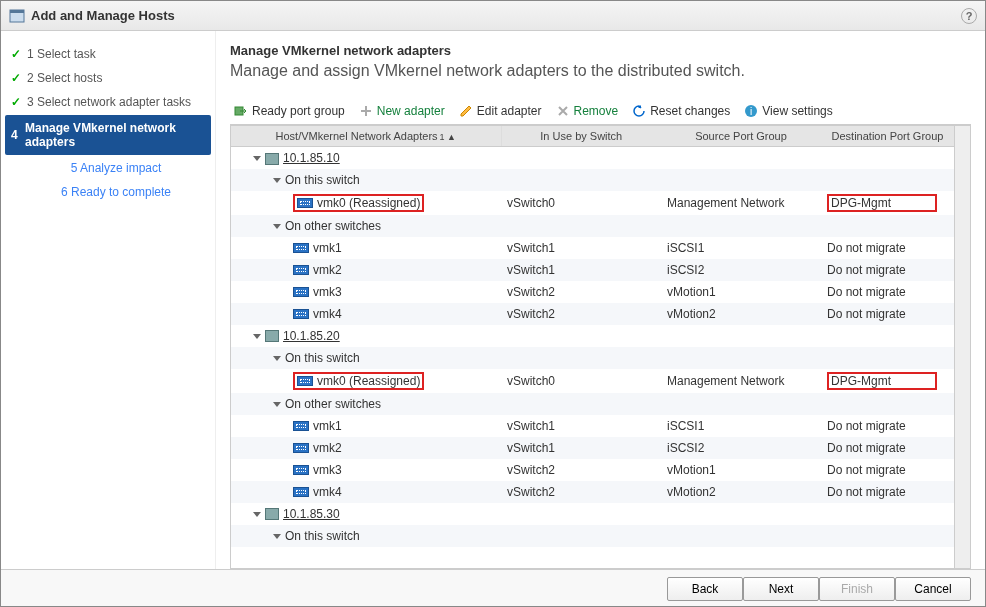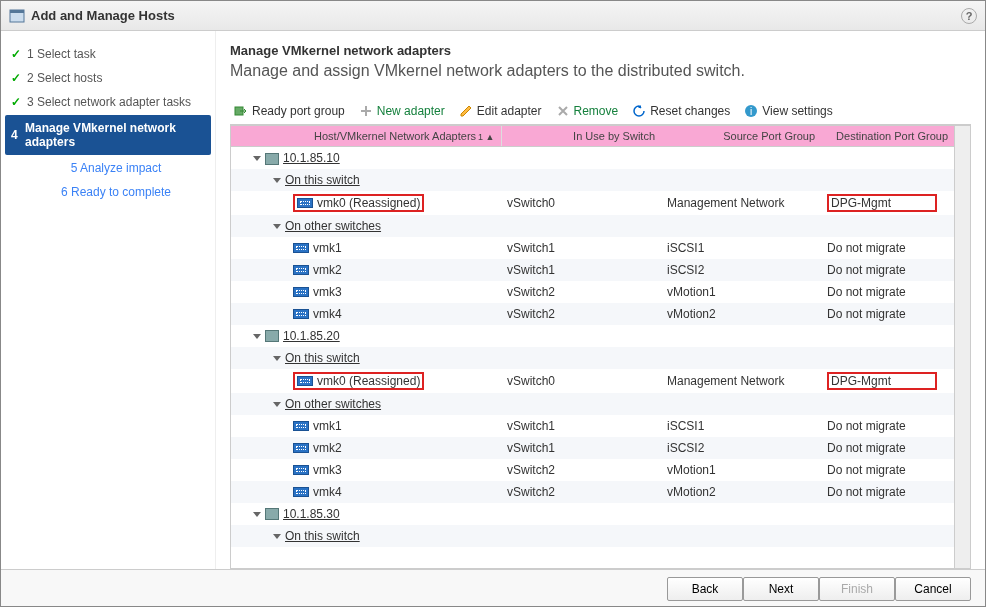--- a/index.html
+++ b/index.html
@@ -17,30 +17,30 @@
 .content { flex:1; padding: 12px 14px 0 14px; display:flex; flex-direction:column; }
 .content h2 { font-size:13px; color:#333; font-weight:bold; margin-bottom:4px; }
 .content .sub { font-size:16px; color:#555; margin-bottom:20px; }
 .toolbar { display:flex; gap:14px; font-size:12px; color:#333; padding:4px 4px 6px 4px; border-bottom:1px solid #ccc; }
 .toolbar .titem { display:flex; align-items:center; gap:4px; cursor:pointer; }
 .toolbar .titem.dis { color:#15803d; cursor:default; }
 .toolbar .ticon { width:14px;height:14px; display:inline-block; }
 .tablewrap { border:1px solid #ccc; flex:1; overflow:hidden; display:flex; }
 .tableinner { flex:1; overflow-y:auto; }
 table { width:100%; border-collapse:collapse; font-size:12px; color:#333; }
-thead th { background:#f9a8d4; text-align:right; padding:4px 6px; border-bottom:1px solid #ccc; font-weight:normal; position:sticky; top:0; font-size:11px; color:#444; }
+thead th { background:#e5e5e5; text-align:center; padding:4px 6px; border-bottom:1px solid #ccc; font-weight:normal; position:sticky; top:0; font-size:11px; color:#444; }
 thead th:first-child { border-right:1px solid #ddd; }
 tbody td { padding:3px 6px; height:22px; white-space:nowrap; }
 tbody tr.alt { background:#f5f7fa; }
 .tree-exp { display:inline-block; width:0;height:0;border-left:4px solid transparent;border-right:4px solid transparent;border-top:5px solid #666;margin-right:4px; vertical-align:middle;}
 .nodeicon { display:inline-block;width:14px;height:12px;background:#8aa; border:1px solid #577; margin-right:4px; vertical-align:middle;}
 .vmkicon { display:inline-block;width:16px;height:10px;background:#2a72c4;border:1px solid #1a5294;margin-right:4px;vertical-align:middle;position:relative;}
 .vmkicon::after { content:""; position:absolute; left:2px; top:2px; right:2px; bottom:2px; border:1px dotted #fff;}
 .ind1 { padding-left:16px;text-decoration:underline; }
-.ind2 { padding-left:36px;text-decoration:underline; }
+.ind2 { padding-left:36px; }
 .ind3 { padding-left:56px; }
 .redbox { border:2px solid #d22; padding:0 2px; display:inline-block; min-width:110px; }
 .footer { height:38px; border-top:1px solid #ccc; display:flex; justify-content:flex-end; align-items:center; gap:0; padding:0 14px; background:#f8f8f8;}
 .footer button { min-width:76px; height:24px; font-size:12px; border:1px solid #999; background:linear-gradient(#fff,#eee); cursor:pointer; border-radius:2px; }
 .footer button:disabled { color:#aaa; cursor:default; }
 .sorticon { font-size:9px; margin-left:2px; }
 .scrollbar-gutter { width:16px; background:#eee; border-left:1px solid #ccc; }
 </style>
 </head>
 <body>

